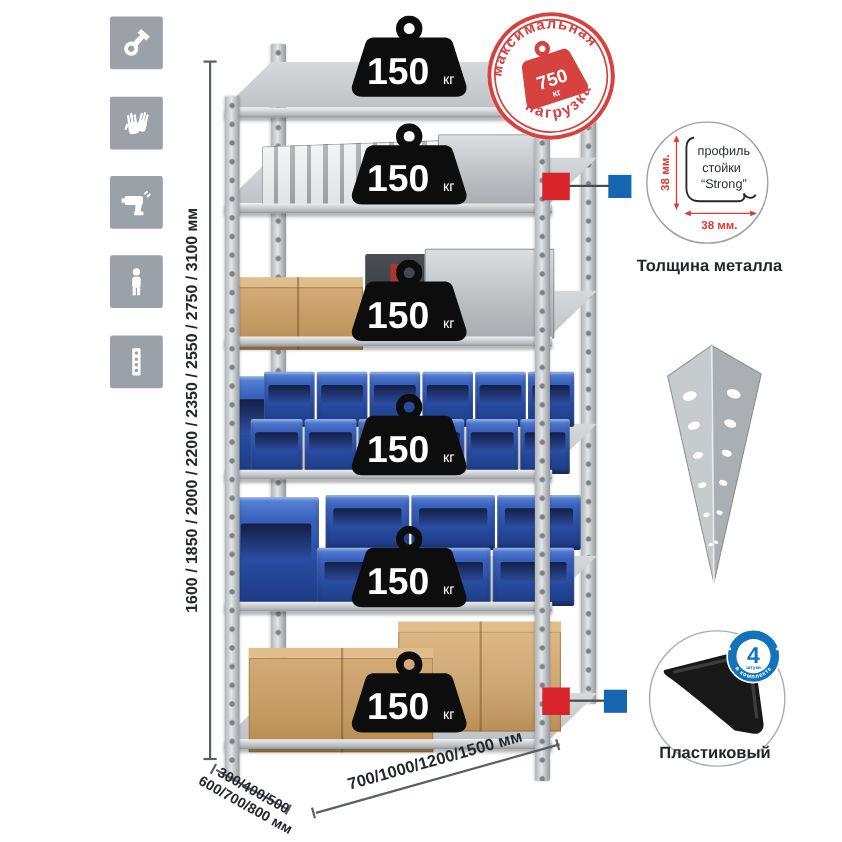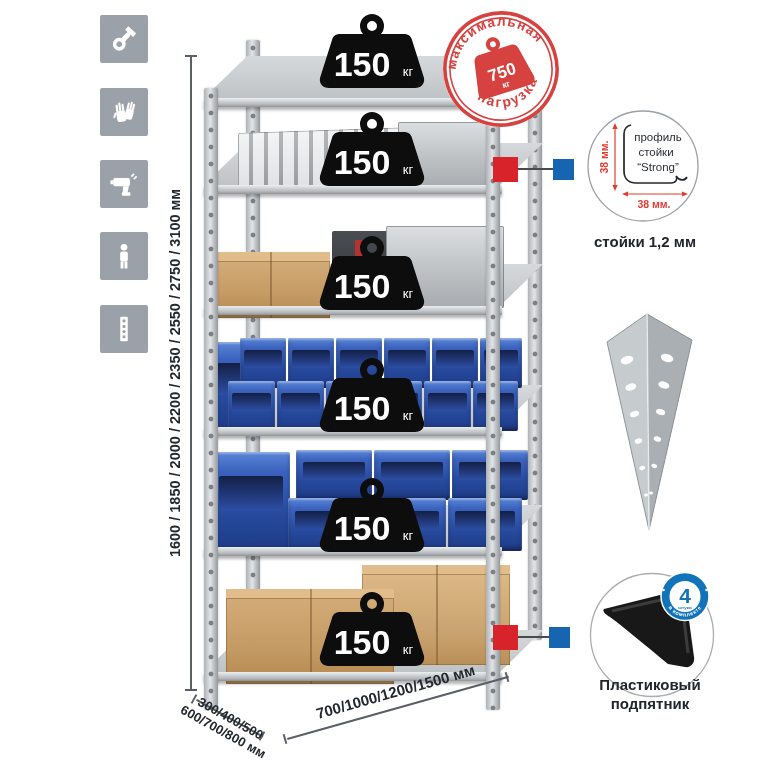--- a/index.html
+++ b/index.html
@@ -261,21 +261,21 @@
       <polygon points="37,85 43,82.4 43,87.6" fill="#e03c31"></polygon>
       <polygon points="103,85 97,82.4 97,87.6" fill="#e03c31"></polygon>
       <text transform="rotate(-90 20 48)" x="20" y="51" text-anchor="middle" font-size="10.5" font-weight="bold" fill="#e03c31" font-family="Liberation Sans, sans-serif">38 мм.</text>
       <text x="69" y="99" text-anchor="middle" font-size="10.5" font-weight="bold" fill="#e03c31" font-family="Liberation Sans, sans-serif">38 мм.</text>
       <text x="73" y="32" text-anchor="middle" font-size="11.5" fill="#2a2e34" font-family="Liberation Sans, sans-serif">профиль</text>
       <text x="71" y="47" text-anchor="middle" font-size="11.5" fill="#2a2e34" font-family="Liberation Sans, sans-serif">стойки</text>
       <text x="73" y="62" text-anchor="middle" font-size="11.5" fill="#2a2e34" font-family="Liberation Sans, sans-serif">“Strong”</text>
     </svg>
   </div>
   <div class="caption" style="left:565px;top:232px;width:160px">
-    <div>стойки 1,2 мм</div>
+    <div>Толщина металла</div>
   </div>
 
   <div class="abs" style="left:597px;top:300px;width:105px;height:240px">
     <svg viewBox="0 0 105 240" width="105" height="240">
       <polygon points="10,42 50,14 52,230" fill="#c6cbce" stroke="#909599" stroke-width="1"></polygon>
       <polygon points="50,14 95,40 52,230" fill="#a9afb3" stroke="#8a8f94" stroke-width="1"></polygon>
       <line x1="50" y1="14" x2="52" y2="230" stroke="#e9ebec" stroke-width="1.6"></line>
       <g fill="#ffffff">
         <ellipse cx="30" cy="60" rx="6.5" ry="4" transform="rotate(-18 30 60)"></ellipse>
         <ellipse cx="33.8" cy="87" rx="5.6" ry="3.5" transform="rotate(-18 33.8 87)"></ellipse>
@@ -309,21 +309,20 @@
         </text>
         <circle cx="75.5" cy="19" r="1.3" fill="#fff"></circle>
         <circle cx="118.5" cy="19" r="1.3" fill="#fff"></circle>
         <text x="97" y="31.5" text-anchor="middle" font-size="21" font-weight="bold" fill="#1173b9" font-family="Liberation Sans, sans-serif">4</text>
         <text x="97" y="37.5" text-anchor="middle" font-size="4.4" font-weight="bold" fill="#1173b9" font-family="Liberation Sans, sans-serif">штуки</text>
       </g>
     </svg>
   </div>
   <div class="caption" style="left:570px;top:675px;width:160px">
     <div>Пластиковый</div>
-    <div>подпятник</div>
   </div>
 
   <div class="abs" style="left:197px;top:699px;width:76px;height:2px;background:#5a5e66;transform:rotate(29deg);transform-origin:0 0"></div>
   <div class="abs" style="left:193px;top:694px;width:2px;height:10px;background:#5a5e66;transform:rotate(29deg)"></div>
   <div class="abs" style="left:261px;top:731px;width:2px;height:10px;background:#5a5e66;transform:rotate(29deg)"></div>
   <div class="abs dim-text" style="left:160px;top:710px;width:134px;font-size:13px;line-height:15px;text-align:center;transform:rotate(29deg)">
     <div>300/400/500</div>
     <div>600/700/800 мм</div>
   </div>
 

